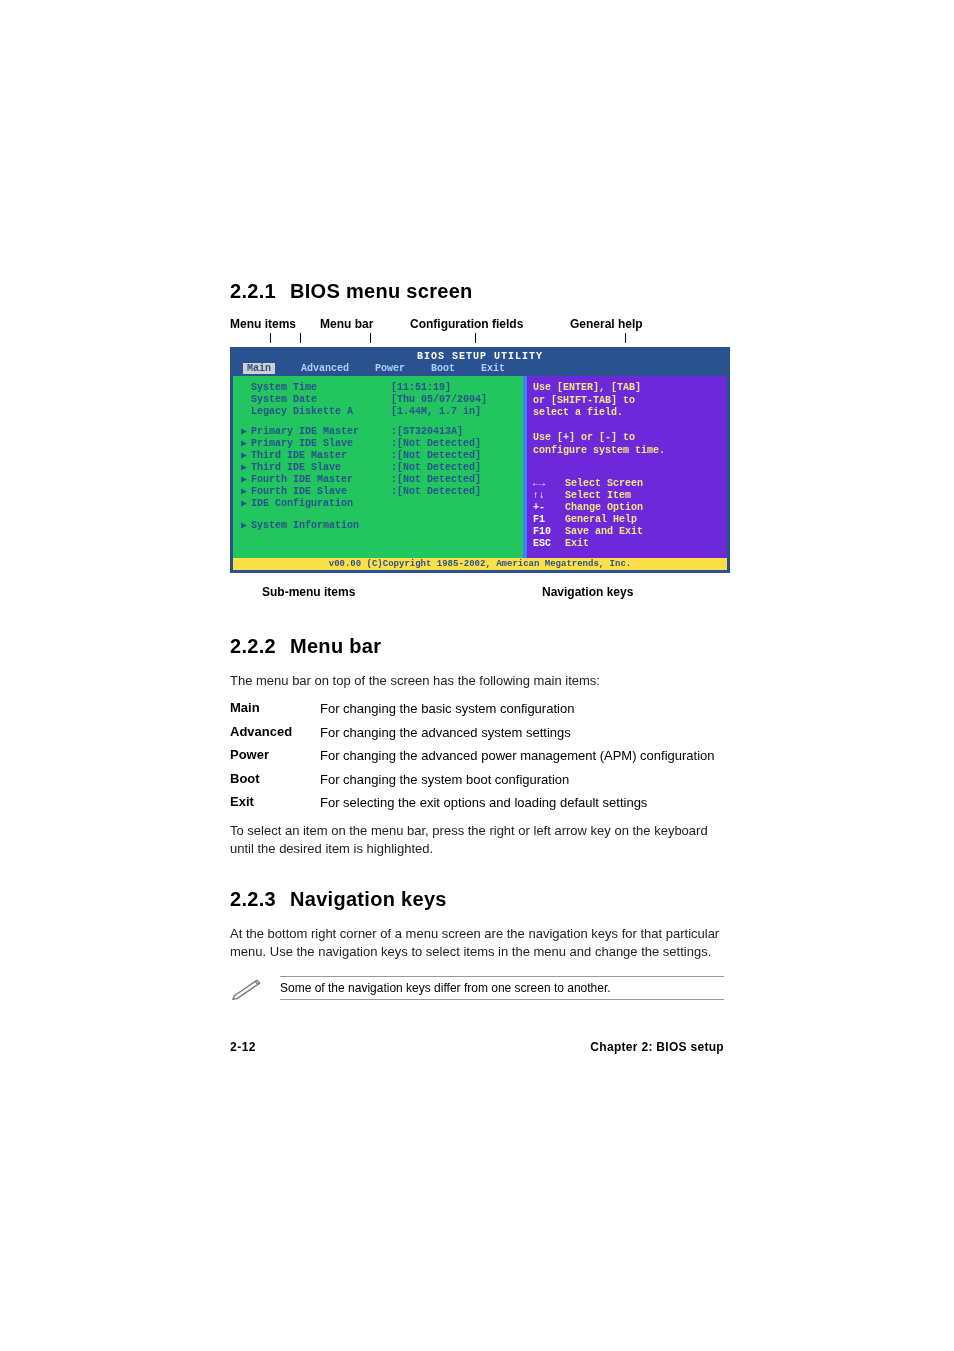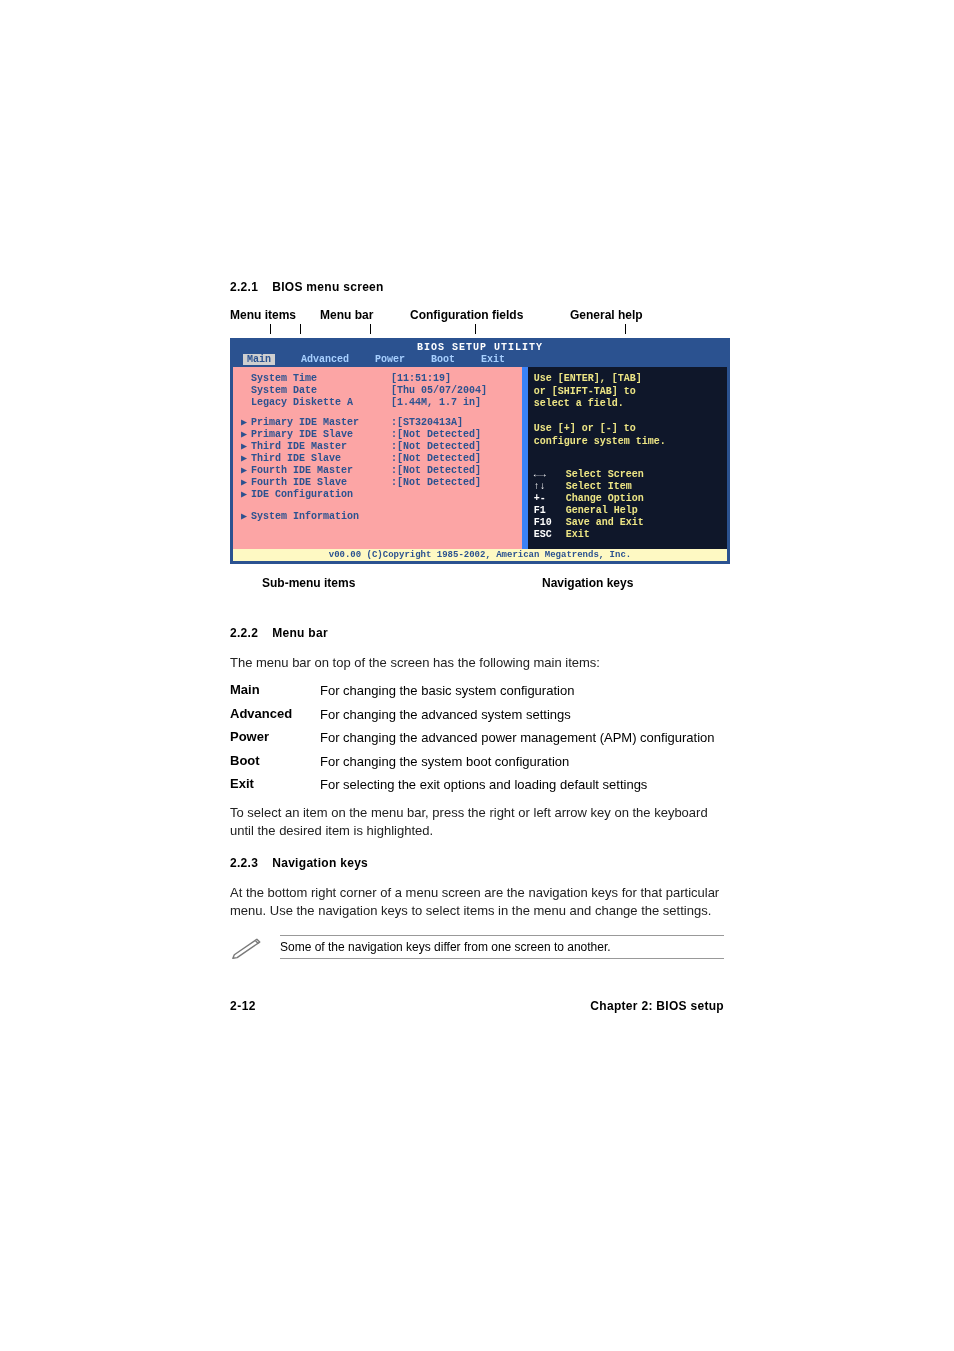--- a/index.html
+++ b/index.html
@@ -7,21 +7,21 @@
       padding: 0;
       font-family: Arial, Helvetica, sans-serif;
       background: #fff;
       width: 954px;
     }
     .page {
       padding: 280px 230px 80px 230px;
     }
     .section-heading {
       font-weight: bold;
-      font-size: 12px;
+      font-size: 20px;
       margin: 0 0 14px 0;
       letter-spacing: 0.3px;
     }
     .sec-num { margin-right: 14px; }
     .diagram-labels-top {
       display: flex;
       font-size: 12px;
       font-weight: bold;
       margin-bottom: 2px;
     }
@@ -58,49 +58,49 @@
       gap: 26px;
     }
     .bios-menu-row .tab { color: #a8d0ff; }
     .bios-menu-row .tab.selected {
       color: #2b5290;
       background: #cfcfcf;
       padding: 0 4px;
     }
     .bios-body { display: flex; }
     .bios-left {
-      background: #fca5a5;
+      background: #22c55e;
       color: #2b5290;
       width: 296px;
-      border-right: 6px solid #3b82f6;
+      border-right: 4px solid #3b82f6;
       padding: 6px 0 26px 0;
     }
     .bios-line { display: flex; padding: 0 8px; line-height: 1.2; }
     .bios-line .arrow { width: 10px; color: #2b5290; }
     .bios-line .label { flex: 0 0 140px; }
     .bios-line .value { flex: 1; text-align: left; }
     .bios-right {
-      background: #0f172a;
+      background: #6d28d9;
       color: #eee685;
       width: 192px;
       padding: 6px 6px;
       position: relative;
     }
     .help-text { line-height: 1.25; white-space: pre-wrap; }
     .nav-keys-block {
       position: absolute;
       bottom: 8px;
       left: 6px;
       right: 6px;
     }
     .nav-row { display: flex; line-height: 1.2; }
     .nav-key { width: 32px; color: #fff; }
     .nav-action { color: #eee685; text-align: center; }
     .bios-footer {
-      background: #fef9c3;
+      background: #fde047;
       color: #2b5290;
       text-align: center;
       font-size: 9px;
       padding: 1px 10px;
     }
     .diagram-labels-bottom {
       display: flex;
       font-size: 12px;
       font-weight: bold;
       margin-top: 12px;
@@ -298,21 +298,21 @@
         <span class="mdesc">For changing the system boot configuration</span>
       </div>
     <div class="row">
         <span class="mname">Exit</span>
         <span class="mdesc">For selecting the exit options and loading default settings</span>
       </div>
   </div>
 
   <p class="body-text">To select an item on the menu bar, press the right or left arrow key on the keyboard until the desired item is highlighted.</p>
 
-  <h3 class="section-heading" style="margin-top:16px">
+  <h3 class="section-heading" style="margin-top:30px">
     <span class="sec-num">2.2.3</span><span>Navigation keys</span>
   </h3>
   <p class="body-text">At the bottom right corner of a menu screen are the navigation keys for that particular menu. Use the navigation keys to select items in the menu and change the settings.</p>
 
   <div class="note-block">
     <span class="note-icon">
       <svg viewBox="0 0 48 34">
           <path d="M6 28 L38 6 L42 10 L10 32 L4 33 Z" fill="none" stroke="#7a7a7a" stroke-width="2" stroke-linejoin="round"></path>
           <line x1="36" y1="8" x2="40" y2="12" stroke="#7a7a7a" stroke-width="2"></line>
         </svg>

